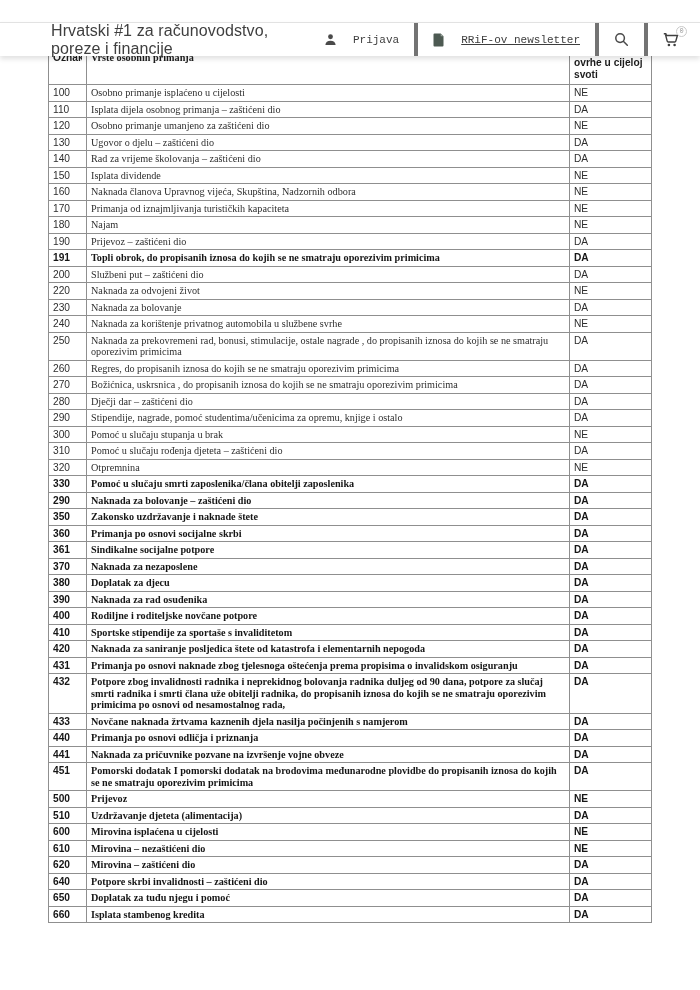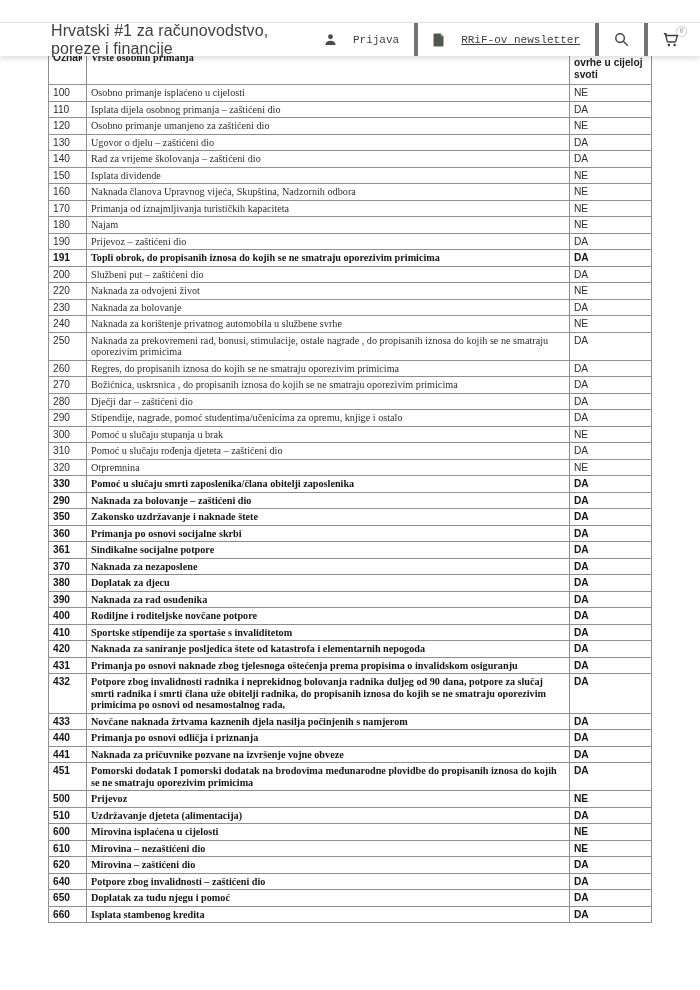--- a/index.html
+++ b/index.html
@@ -334,21 +334,21 @@
             <td class="col-type">Mirovina – nezaštićeni dio</td>
             <td class="col-exempt">NE</td>
           </tr>
           <tr class="bold">
             <td class="col-code">620</td>
             <td class="col-type">Mirovina – zaštićeni dio</td>
             <td class="col-exempt">DA</td>
           </tr>
           <tr class="bold">
             <td class="col-code">640</td>
-            <td class="col-type">Potpore zbog invalidnosti – zaštićeni dio</td>
+            <td class="col-type">Potpore skrbi invalidnosti – zaštićeni dio</td>
             <td class="col-exempt">DA</td>
           </tr>
           <tr class="bold">
             <td class="col-code">650</td>
             <td class="col-type">Doplatak za tuđu njegu i pomoć</td>
             <td class="col-exempt">DA</td>
           </tr>
           <tr class="bold">
             <td class="col-code">660</td>
             <td class="col-type">Isplata stambenog kredita</td>

